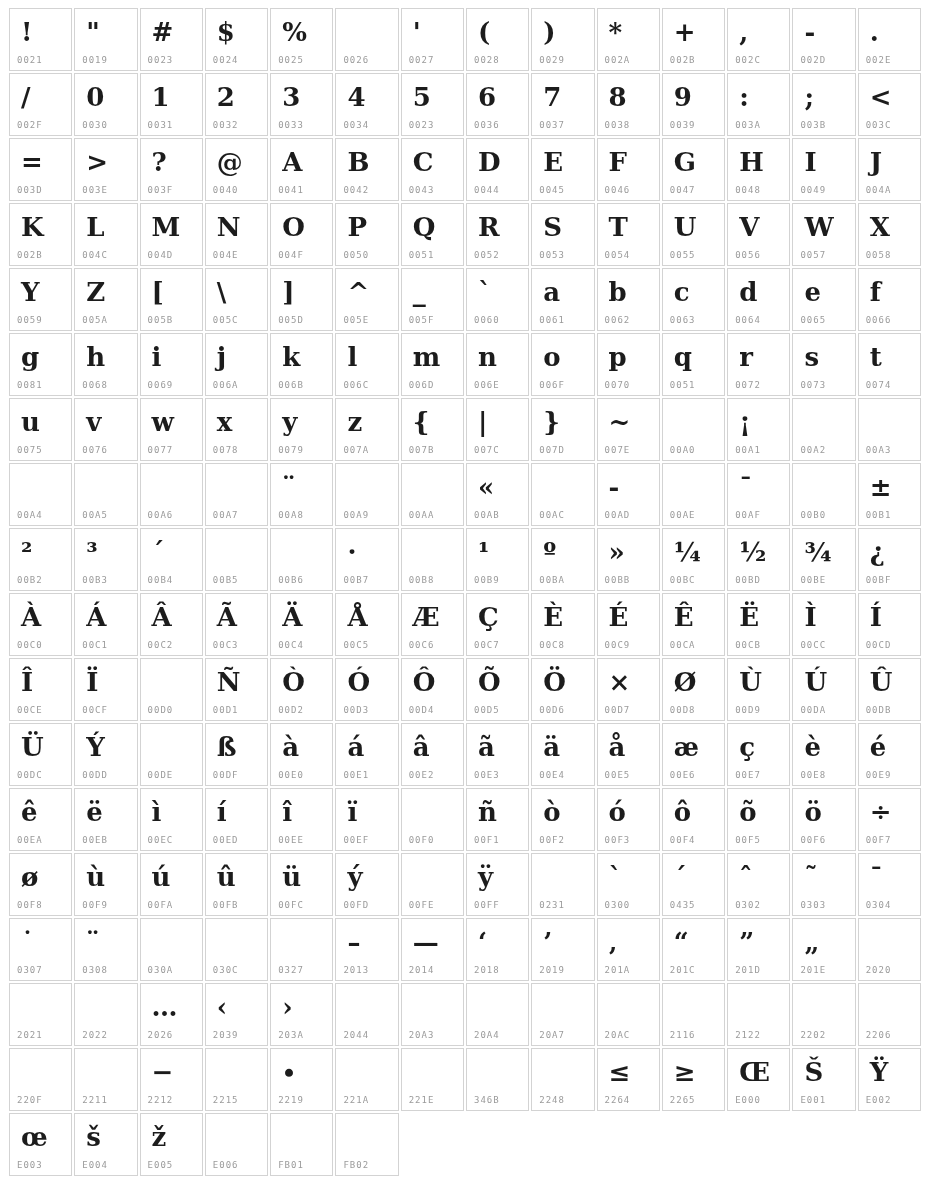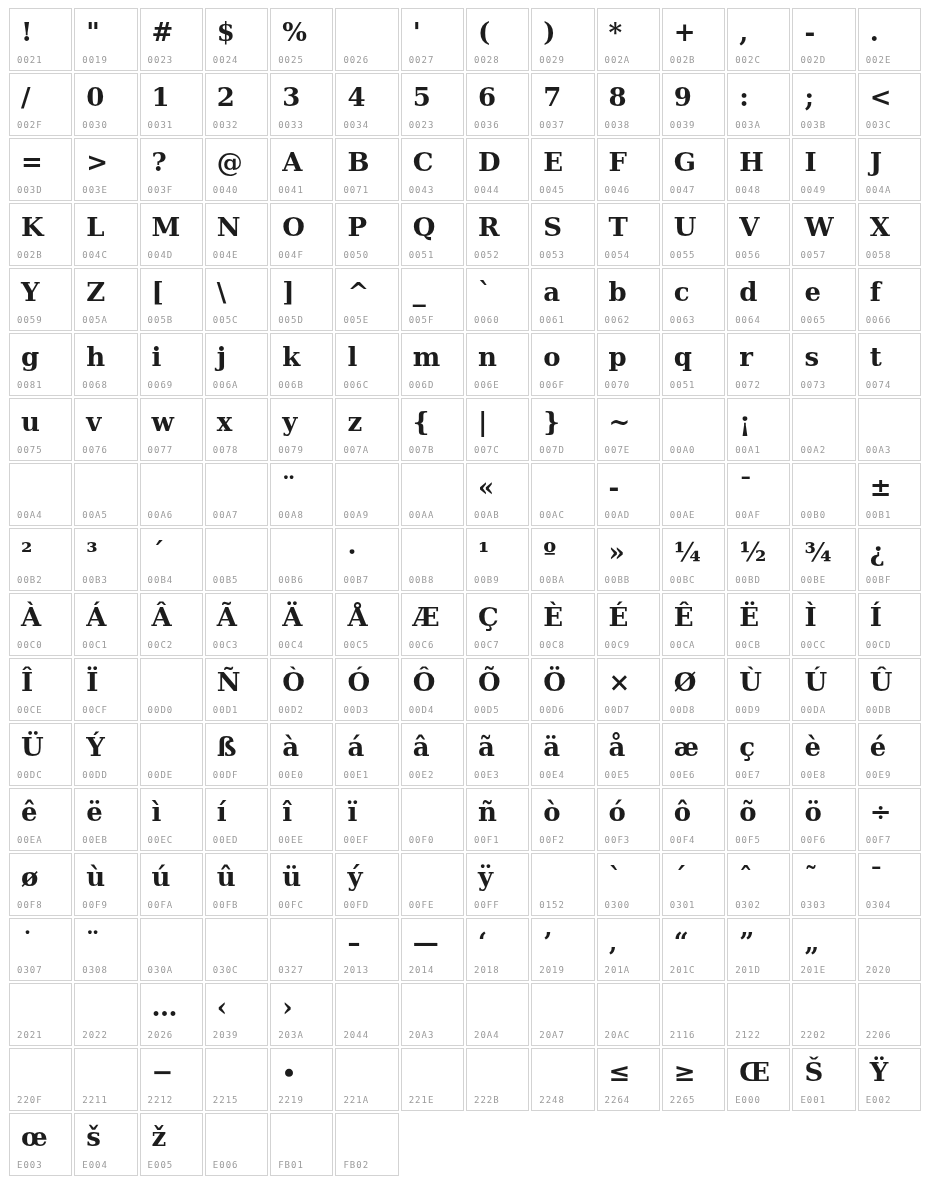--- a/index.html
+++ b/index.html
@@ -170,21 +170,21 @@
     <div class="cell">
       <span class="glyph">@</span>
       <span class="code">0040</span>
     </div>
     <div class="cell">
       <span class="glyph">A</span>
       <span class="code">0041</span>
     </div>
     <div class="cell">
       <span class="glyph">B</span>
-      <span class="code">0071</span>
+      <span class="code">0042</span>
     </div>
     <div class="cell">
       <span class="glyph">C</span>
       <span class="code">0043</span>
     </div>
     <div class="cell">
       <span class="glyph">D</span>
       <span class="code">0044</span>
     </div>
     <div class="cell">
@@ -798,29 +798,29 @@
     <div class="cell">
       <span class="glyph"></span>
       <span class="code">00FE</span>
     </div>
     <div class="cell">
       <span class="glyph">ÿ</span>
       <span class="code">00FF</span>
     </div>
     <div class="cell">
       <span class="glyph"></span>
-      <span class="code">0152</span>
+      <span class="code">0231</span>
     </div>
     <div class="cell">
       <span class="glyph">`</span>
       <span class="code">0300</span>
     </div>
     <div class="cell">
       <span class="glyph">´</span>
-      <span class="code">0301</span>
+      <span class="code">0435</span>
     </div>
     <div class="cell">
       <span class="glyph">ˆ</span>
       <span class="code">0302</span>
     </div>
     <div class="cell">
       <span class="glyph">˜</span>
       <span class="code">0303</span>
     </div>
     <div class="cell">
@@ -962,21 +962,21 @@
     <div class="cell">
       <span class="glyph"></span>
       <span class="code">221A</span>
     </div>
     <div class="cell">
       <span class="glyph"></span>
       <span class="code">221E</span>
     </div>
     <div class="cell">
       <span class="glyph"></span>
-      <span class="code">222B</span>
+      <span class="code">346B</span>
     </div>
     <div class="cell">
       <span class="glyph"></span>
       <span class="code">2248</span>
     </div>
     <div class="cell">
       <span class="glyph">≤</span>
       <span class="code">2264</span>
     </div>
     <div class="cell">

